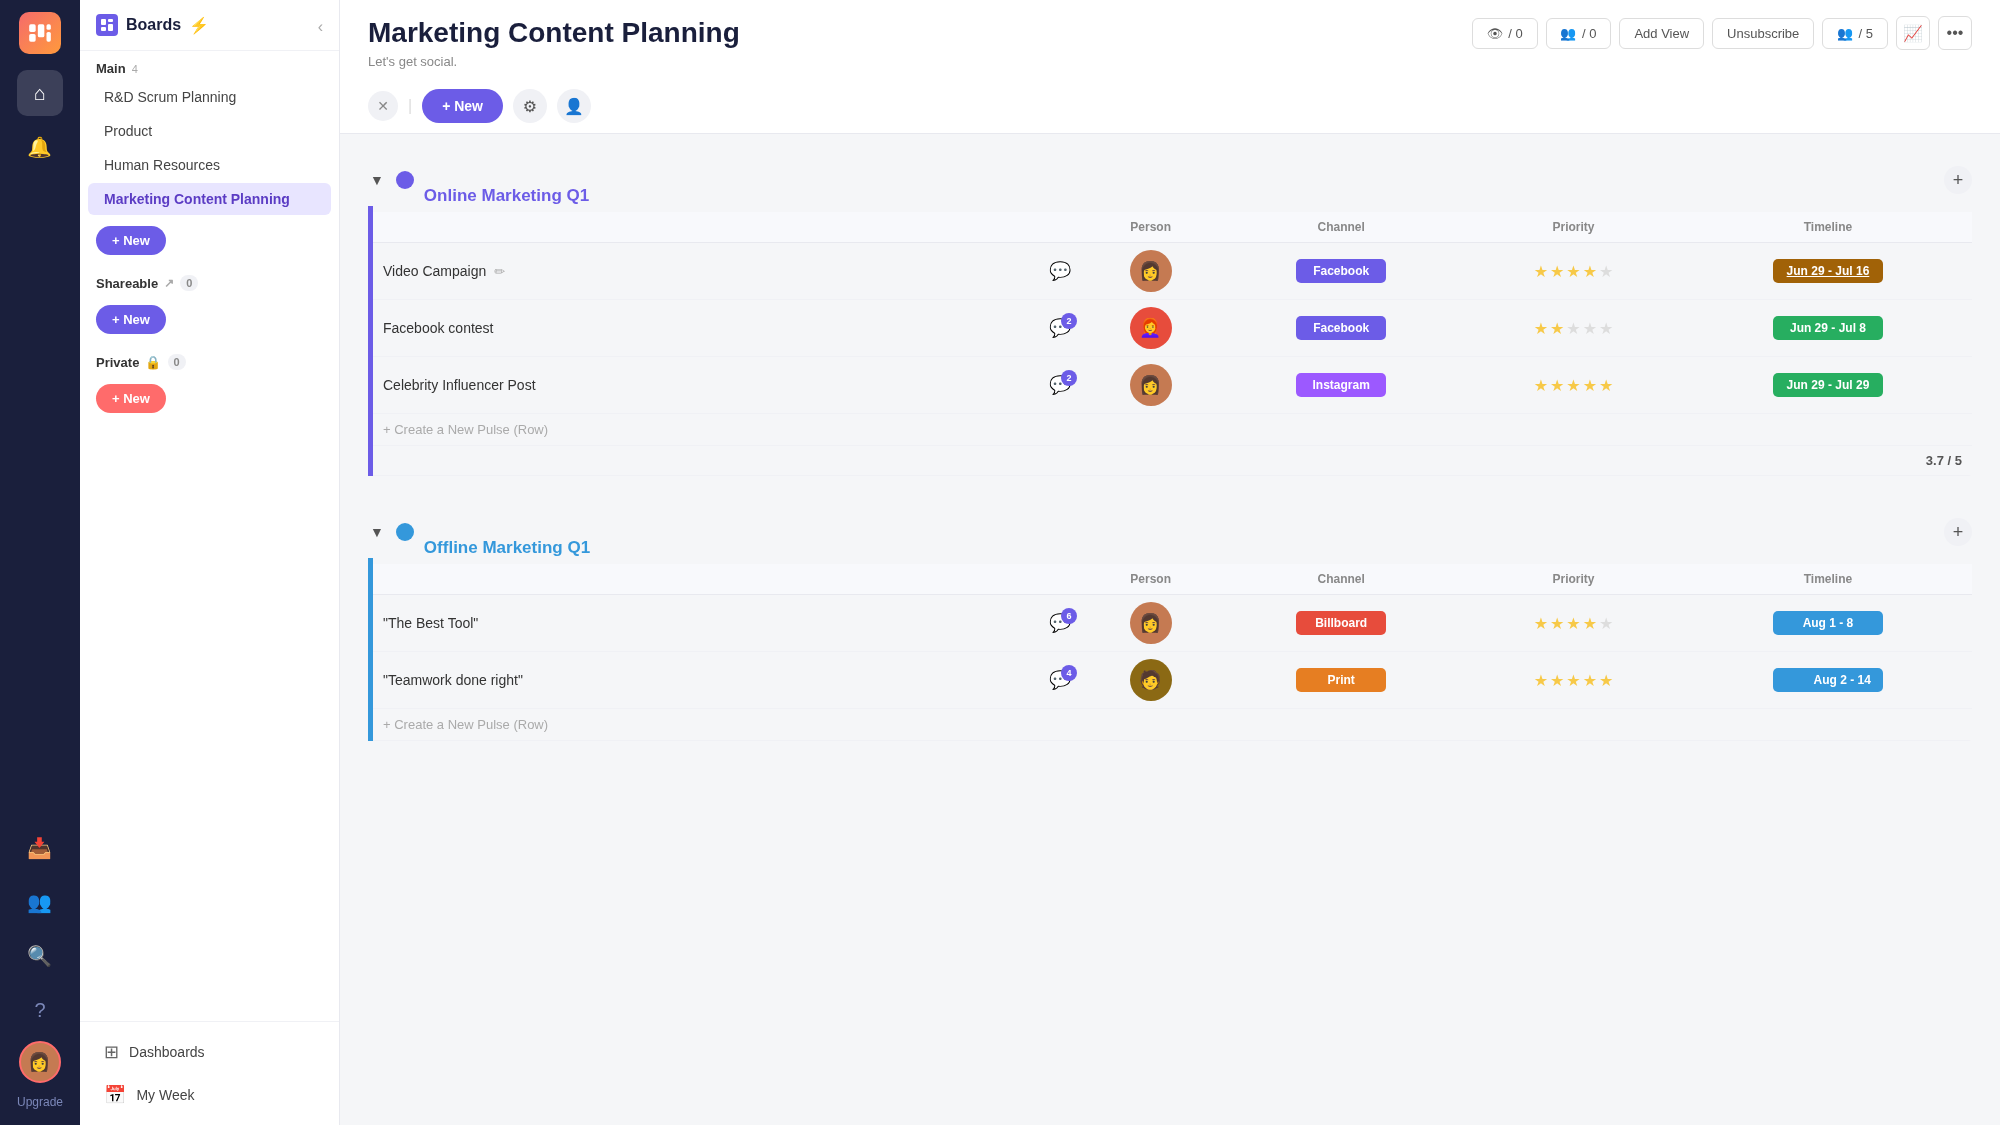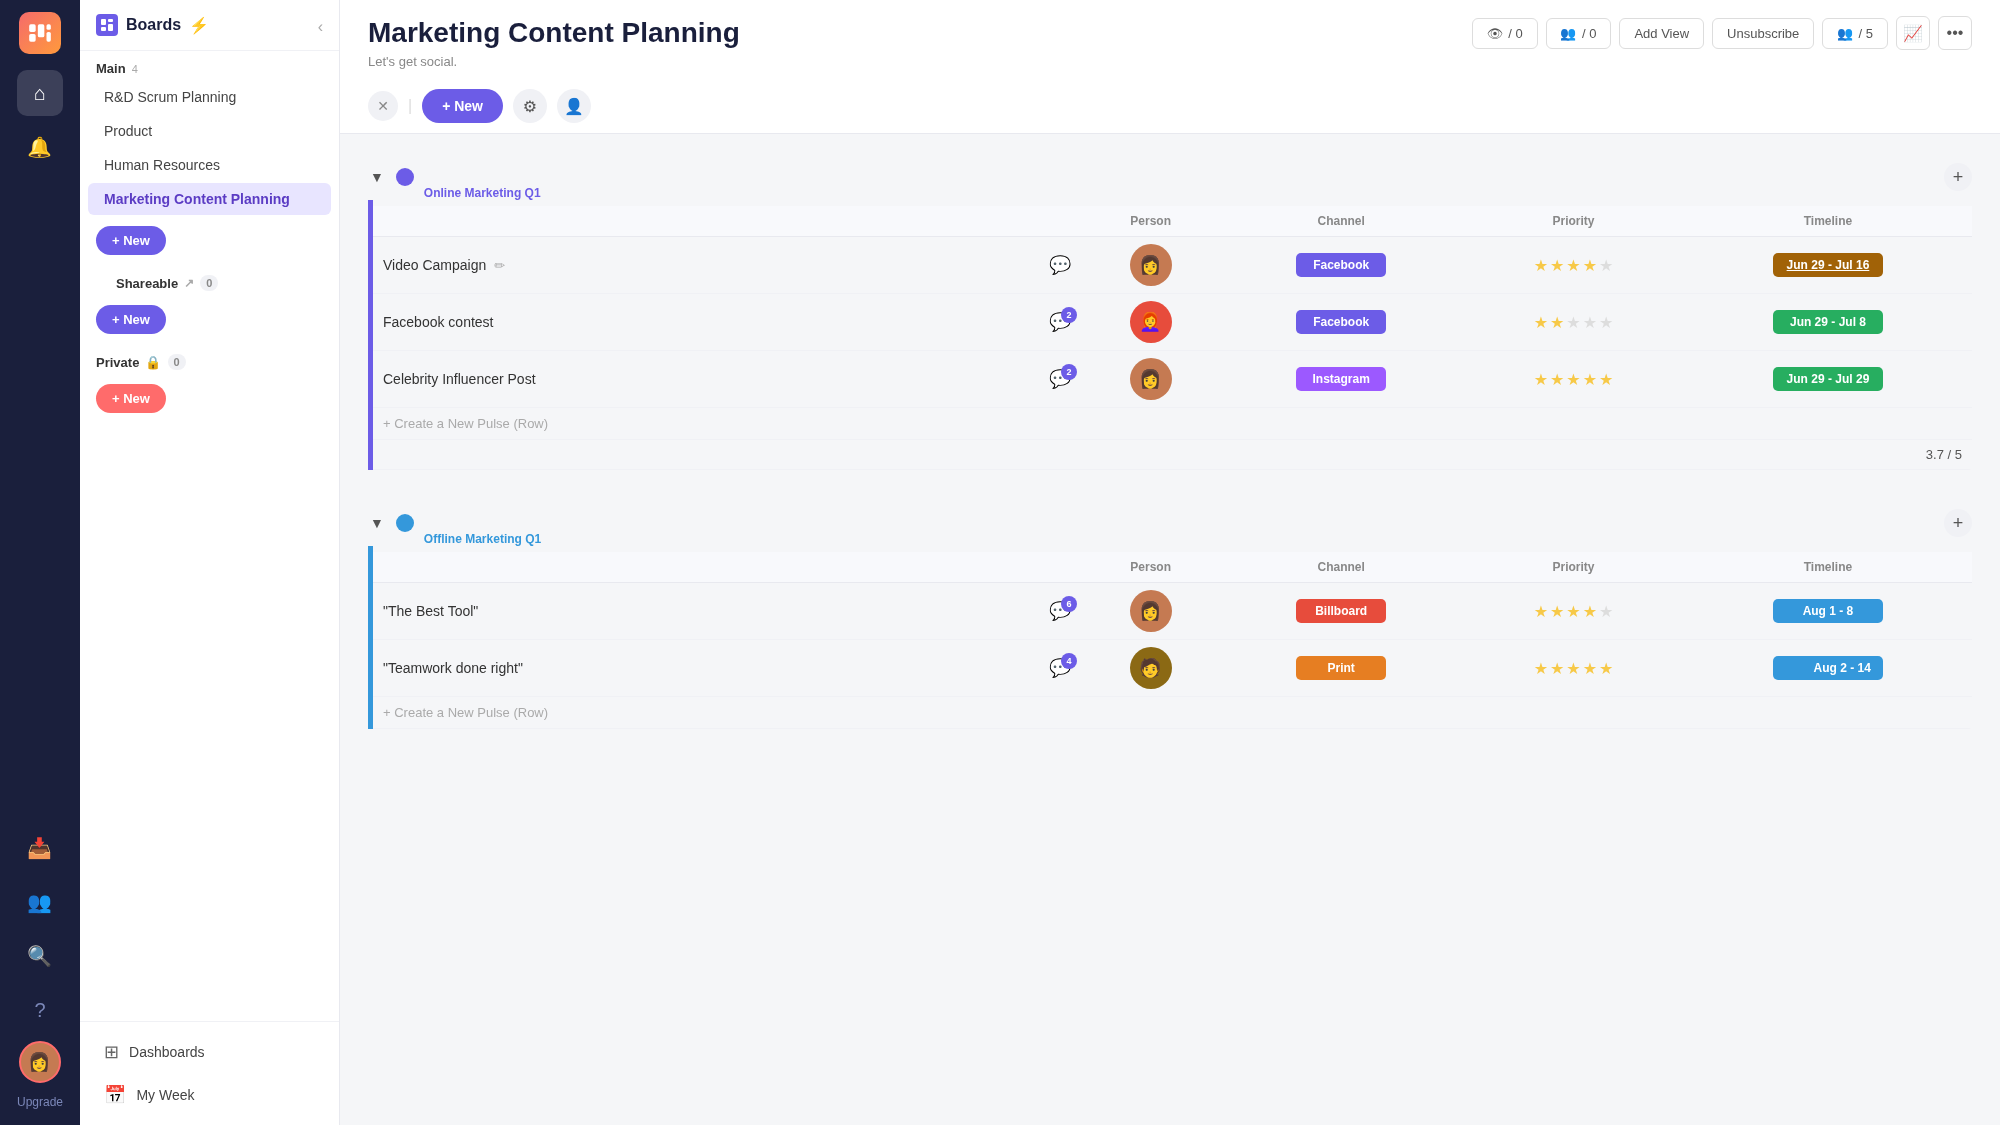--- a/index.html
+++ b/index.html
@@ -117,21 +117,20 @@
       font-size: 13px;
       font-weight: 600;
       cursor: pointer;
       margin: 6px 16px;
     }
     .sidebar-new-btn.red { background: #ff6b6b; }
     .sidebar-new-btn-wrap { padding: 4px 0; }
     .shareable-row {
       display: flex; align-items: center; justify-content: space-between;
       padding: 10px 16px 4px;
-      margin-left: 20px;
     }
     .shareable-label {
       font-size: 13px; font-weight: 700; color: #333;
       display: flex; align-items: center; gap: 6px;
     }
     .private-row {
       display: flex; justify-content: space-between;
       padding: 10px 16px 4px;
     }
     .private-label {
@@ -251,21 +250,21 @@
     .group-collapse-btn {
       background: none; border: none; cursor: pointer;
       color: #555; font-size: 14px; padding: 2px;
     }
     .group-dot {
       width: 18px; height: 18px; border-radius: 50%;
       background: #6c5ce7;
       flex-shrink: 0;
     }
     .group-title {
-      font-size: 12px; font-weight: 700; color: #6c5ce7; margin-top: 32px;
+      font-size: 17px; font-weight: 700; color: #6c5ce7; margin-top: 32px;
     }
     .group-add-btn {
       margin-left: auto;
       width: 28px; height: 28px;
       border-radius: 50%;
       background: #f0f1f5;
       border: none;
       display: flex; align-items: center; justify-content: center;
       font-size: 18px; cursor: pointer; color: #555;
     }
@@ -322,21 +321,21 @@
       background: #27ae60;
       text-align: center;
       min-width: 110px;
     }
     .create-row td {
       color: #aaa; font-size: 13px; cursor: pointer;
       padding: 8px 10px;
     }
     .rating-summary {
       text-align: right;
-      font-size: 15px; font-weight: 400; color: #555;
+      font-size: 15px; font-weight: 700; color: #555;
       padding: 8px 10px;
     }
     .chat-bubble {
       display: inline-flex; align-items: center; justify-content: center;
       background: none;
       border-radius: 50%;
       font-size: 18px;
       color: #aaa;
       position: relative;
     }

